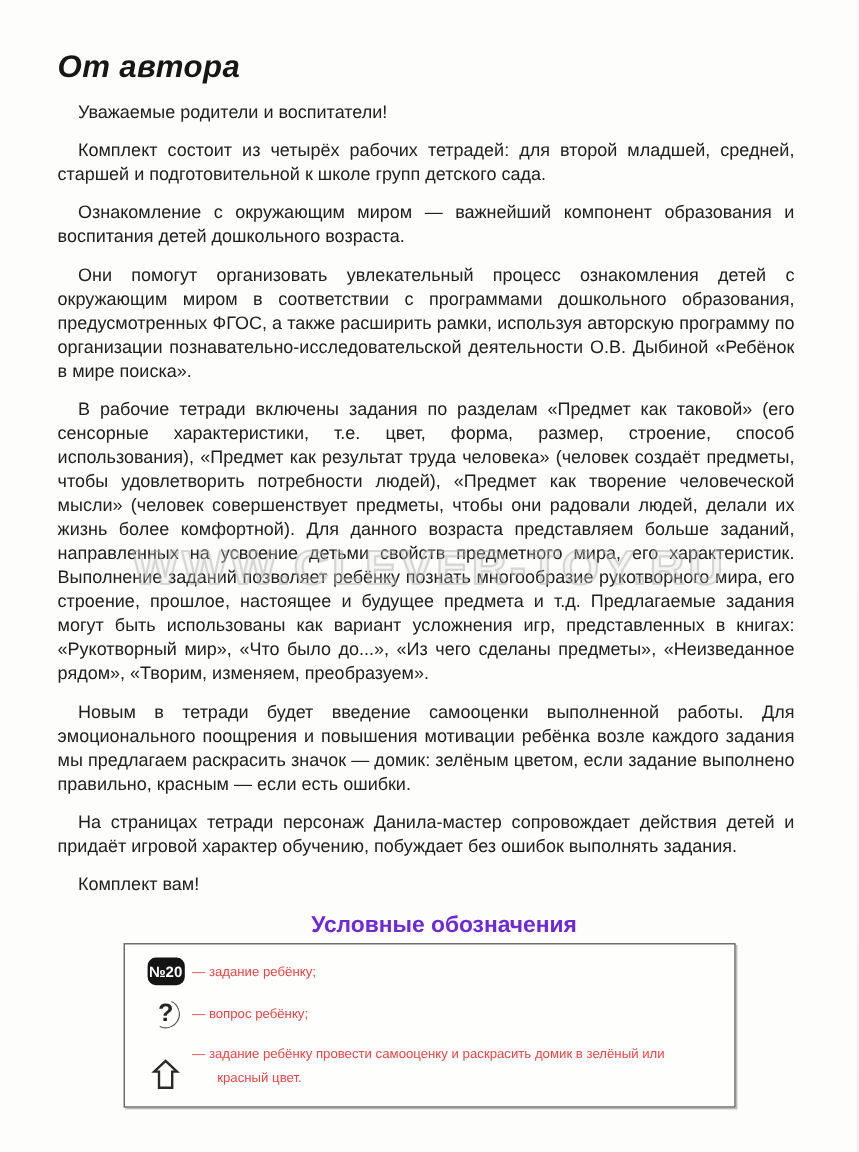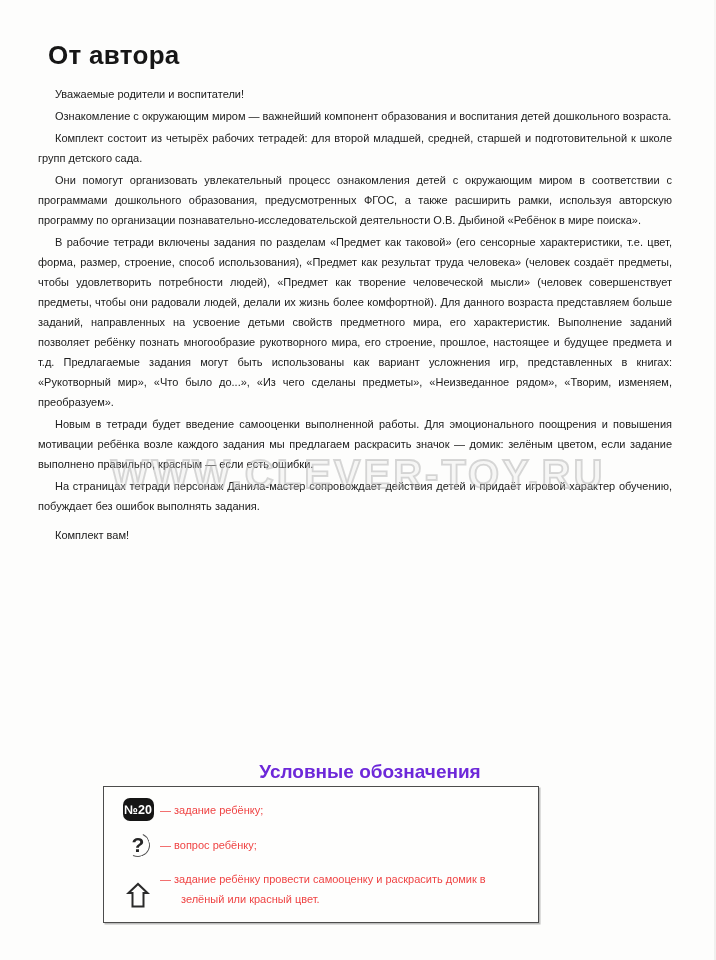--- a/index.html
+++ b/index.html
@@ -31,24 +31,25 @@
     left: 36px;
     right: 42px;
     top: 40px;
   }
   h1.page-title {
     margin: 0 0 13px 12px;
     font-size: 26px;
     font-weight: bold;
     letter-spacing: 0.3px;
     color: #161616;
+    font-style: italic;
   }
   .content p {
-    margin: 2px;
-    font-size: 11px;
+    margin: 12px;
+    font-size: 15px;
     line-height: 20px;
     text-align: justify;
     text-indent: 17px;
     color: #202020;
   }
   .content p.closing {
     margin-top: 9px;
     text-align: left;
   }
   
@@ -75,21 +76,21 @@
     margin: 12px;
     text-align: center;
     font-size: 19px;
     font-weight: bold;
     color: #6d28d9;
   }
   .legend-box {
     position: absolute;
     left: 103px;
     top: 786px;
-    width: 436px;
+    width: 510px;
     box-sizing: border-box;
     border: 1px solid #4c4c4c;
     box-shadow: 1.5px 1.5px 0 rgba(110,110,110,0.45);
     padding: 11px 14px 13px 12px;
     display: flex;
     flex-direction: column;
     gap: 11px;
     background: rgba(255,255,255,0.4);
   }
   .legend-row {
@@ -158,22 +159,22 @@
   }
 </style>
 </head>
 <body>
 
 <div class="page">
 
   <div class="content">
     <h1 class="page-title">От автора</h1>
     <p>Уважаемые родители и воспитатели!</p>
+    <p>Комплект состоит из четырёх рабочих тетрадей: для второй младшей, средней, старшей и подготовительной к школе групп детского сада.</p>
     <p>Ознакомление с окружающим миром — важнейший компонент образования и воспитания детей дошкольного возраста.</p>
-    <p>Комплект состоит из четырёх рабочих тетрадей: для второй младшей, средней, старшей и подготовительной к школе групп детского сада.</p>
     <p>Они помогут организовать увлекательный процесс ознакомления детей с окружающим миром в соответствии с программами дошкольного образования, предусмотренных ФГОС, а также расширить рамки, используя авторскую программу по организации познавательно-исследовательской деятельности О.В. Дыбиной «Ребёнок в мире поиска».</p>
     <p>В рабочие тетради включены задания по разделам «Предмет как таковой» (его сенсорные характеристики, т.е. цвет, форма, размер, строение, способ использования), «Предмет как результат труда человека» (человек создаёт предметы, чтобы удовлетворить потребности людей), «Предмет как творение человеческой мысли» (человек совершенствует предметы, чтобы они радовали людей, делали их жизнь более комфортной). Для данного возраста представляем больше заданий, направленных на усвоение детьми свойств предметного мира, его характеристик. Выполнение заданий позволяет ребёнку познать многообразие рукотворного мира, его строение, прошлое, настоящее и будущее предмета и т.д. Предлагаемые задания могут быть использованы как вариант усложнения игр, представленных в книгах: «Рукотворный мир», «Что было до...», «Из чего сделаны предметы», «Неизведанное рядом», «Творим, изменяем, преобразуем».</p>
     <p>Новым в тетради будет введение самооценки выполненной работы. Для эмоционального поощрения и повышения мотивации ребёнка возле каждого задания мы предлагаем раскрасить значок — домик: зелёным цветом, если задание выполнено правильно, красным — если есть ошибки.</p>
     <p>На страницах тетради персонаж Данила-мастер сопровождает действия детей и придаёт игровой характер обучению, побуждает без ошибок выполнять задания.</p>
     <p class="closing">Комплект вам!</p>
   </div>
 
   <div class="watermark">WWW.CLEVER-TOY.RU</div>
 
   <h2 class="legend-heading">Условные обозначения</h2>

